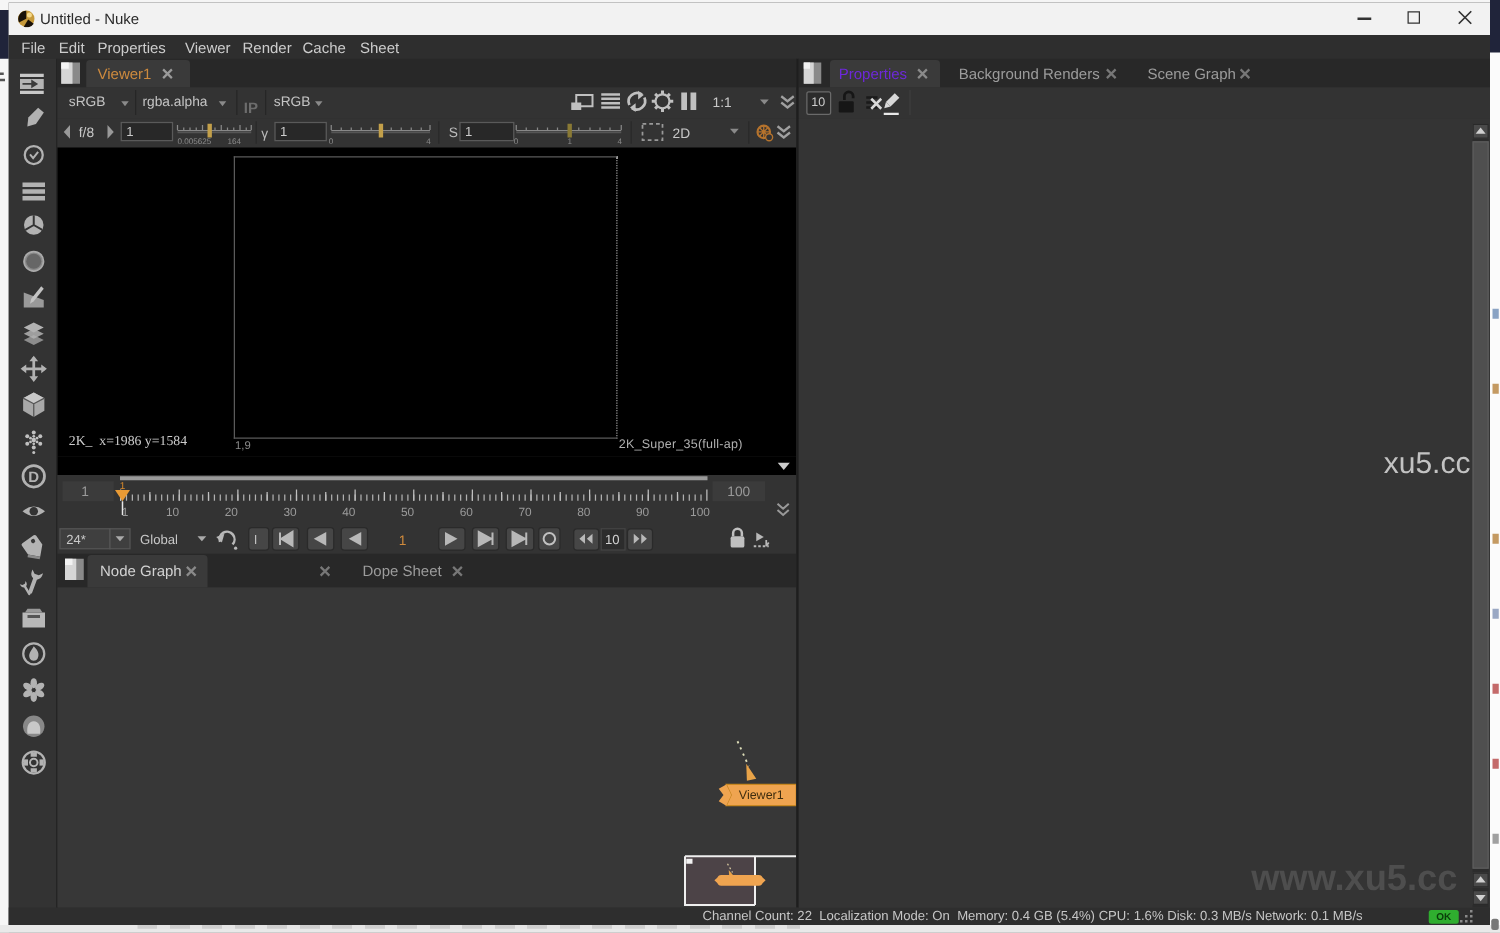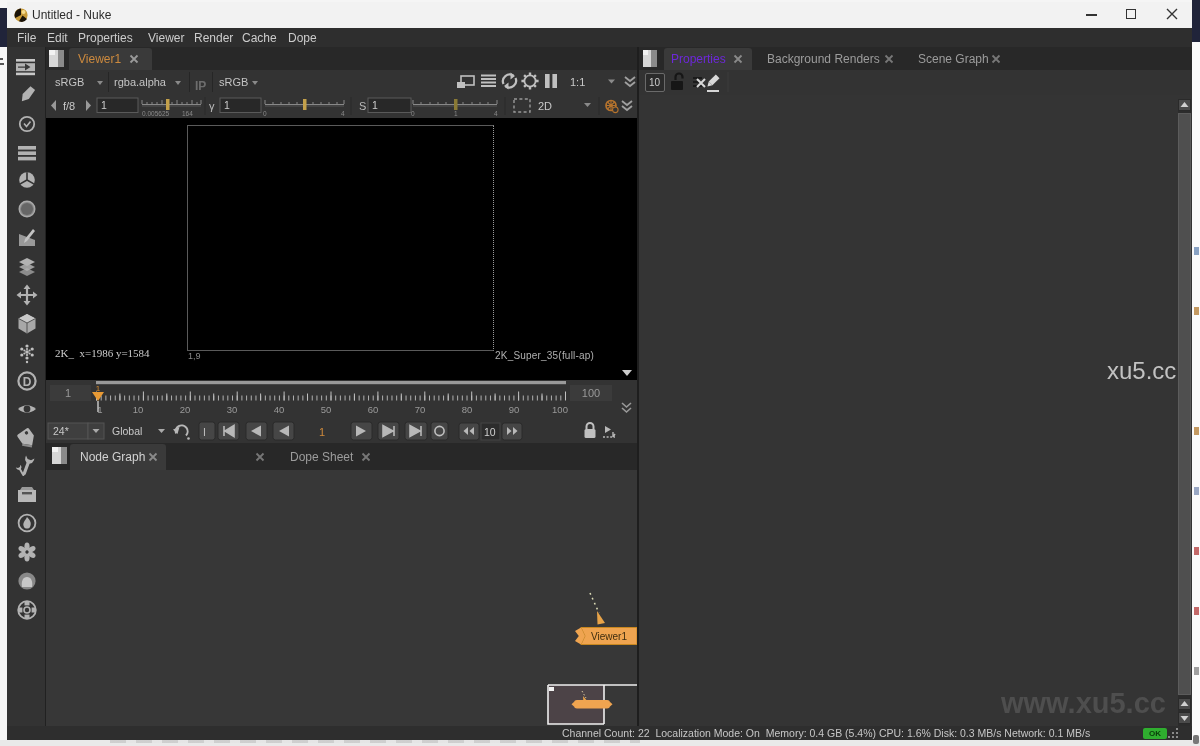--- a/index.html
+++ b/index.html
@@ -47,21 +47,21 @@
  <path d="M1 1 L11 11 M11 1 L1 11" stroke="#333" stroke-width="1.4"></path>
 </svg>
 
 <div class="abs" style="left:7px;top:28px;width:1185px;height:19px;background:#2e2e2e;"></div>
 <div class="abs txt" style="left:17px;top:31px;font-size:12px;color:#cccccc;">File</div>
 <div class="abs txt" style="left:47px;top:31px;font-size:12px;color:#cccccc;">Edit</div>
 <div class="abs txt" style="left:78px;top:31px;font-size:12px;color:#cccccc;">Properties</div>
 <div class="abs txt" style="left:148px;top:31px;font-size:12px;color:#cccccc;">Viewer</div>
 <div class="abs txt" style="left:194px;top:31px;font-size:12px;color:#cccccc;">Render</div>
 <div class="abs txt" style="left:242px;top:31px;font-size:12px;color:#cccccc;">Cache</div>
-<div class="abs txt" style="left:288px;top:31px;font-size:12px;color:#cccccc;">Dope</div>
+<div class="abs txt" style="left:288px;top:31px;font-size:12px;color:#cccccc;">Sheet</div>
 
 <div class="abs" style="left:7px;top:47px;width:39px;height:693px;background:#333333;border-right:1px solid #212121;"></div>
 <svg class="abs" style="left:8px;top:47px;" width="38" height="580" viewBox="0 0 38 580">
 <g stroke="#b2b2b2" fill="#b2b2b2">
 
  <g transform="translate(8,12)" stroke="none">
           <rect x="0" y="0" width="19" height="2.6" fill="#c8c8c8"></rect>
           <rect x="0" y="4.2" width="19" height="8" fill="#b4b4b4"></rect>
           <rect x="0" y="13.6" width="19" height="2.6" fill="#c8c8c8"></rect>
           <path d="M2 7.4 H9 V8.8 H2 Z M9 4.6 L14.5 8.1 L9 11.6 Z" fill="#3a3a3a"></path>

